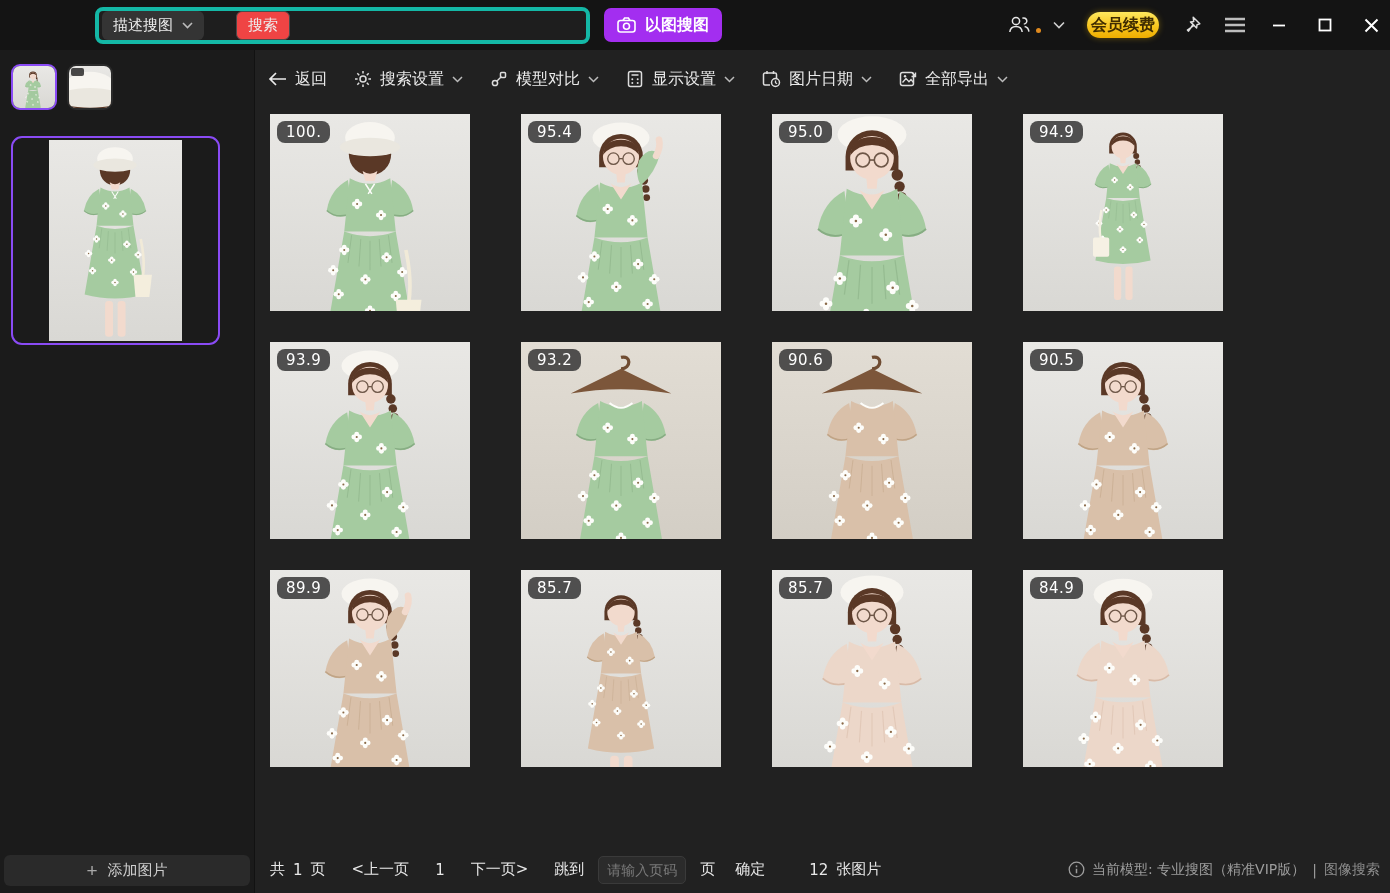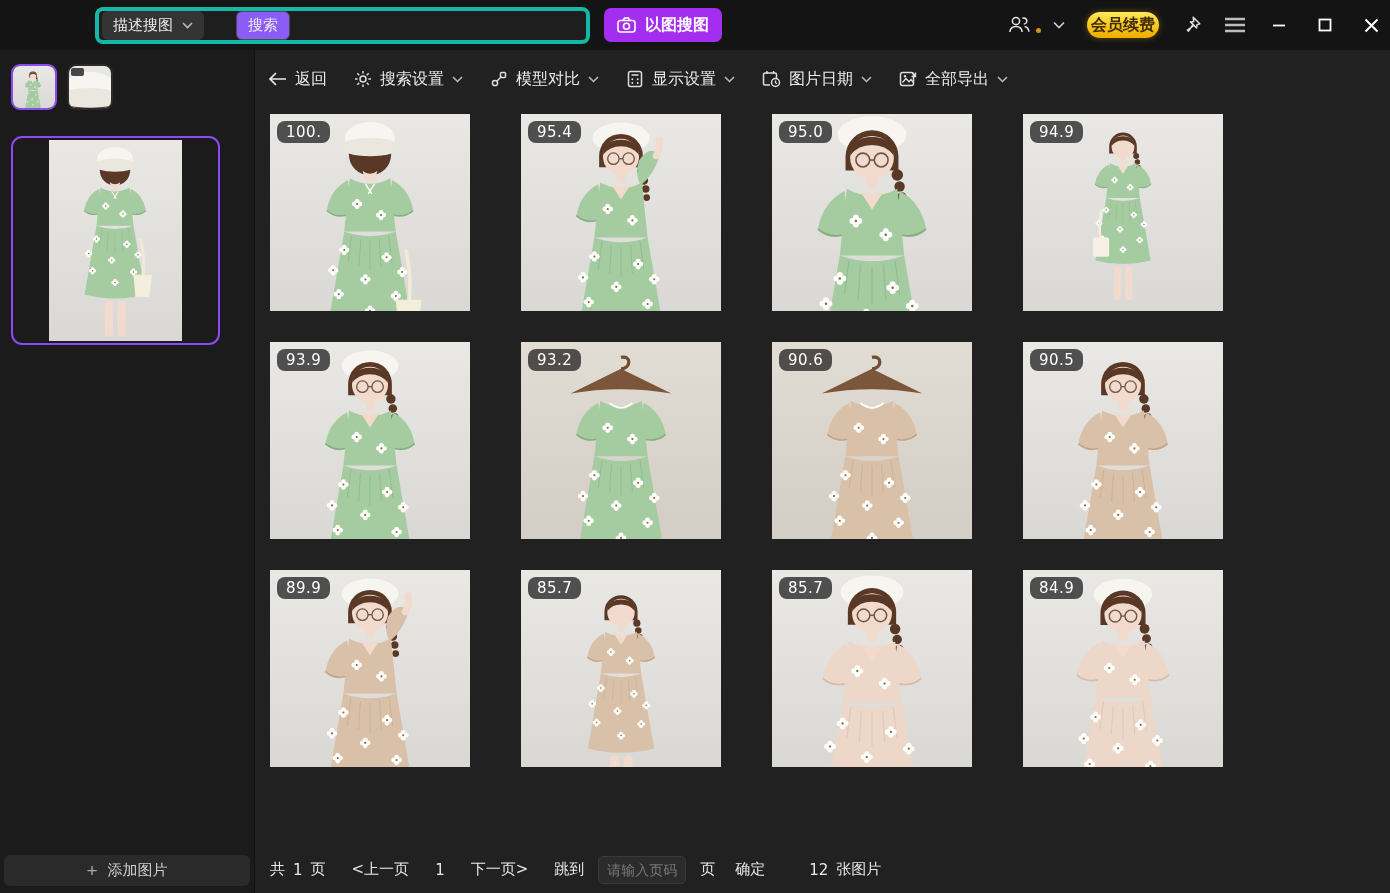--- a/index.html
+++ b/index.html
@@ -20,21 +20,21 @@
     border:2px solid #fff; border-radius:5px; right:-6px; bottom:-2px; transform:rotate(38deg); }
   .logo-text { color:#fff; font-size:26px; font-weight:bold; letter-spacing:3px; margin-left:10px;
     font-family:"DejaVu Serif","Liberation Serif",serif; font-style:italic; }
 
   .searchbox { margin-left:95px; width:495px; height:37px; background:#1e1e1e;
     border:4px solid #14b8a6; border-radius:8px; display:flex; align-items:center; padding:3px;gap:32px; }
   .mode-btn { height:29px; background:#343434; border-radius:6px; padding:0 11px; color:#ececec;
     font-size:15px; display:flex; align-items:center; gap:9px; cursor:pointer; border:none; }
   .search-input { flex:1; height:29px; background:transparent; border:none; outline:none;
     color:#fff; font-size:15px; padding:0 13px; }
-  .search-btn { height:29px; background:#8b5cf6; border:1px solid #4b4b4b; border-radius:6px;
+  .search-btn { height:29px; background:#ef4444; border:1px solid #4b4b4b; border-radius:6px;
     color:#ececec; font-size:15px; padding:0 11px; cursor:pointer; }
 
   .img-search-btn { margin-left:14px; height:34px; background:#a32ef0; border:none; border-radius:7px;
     color:#fff; font-size:16px; font-weight:bold; display:flex; align-items:center; gap:9px;
     padding:0 13px; cursor:pointer; }
 
   .right-cluster { margin-left:auto; display:flex; align-items:center; margin-right:6px; }
   .user-wrap { position:relative; display:flex; align-items:center; }
   .user-dot { width:5px; height:5px; border-radius:50%; background:#e08a1e; margin:10px 0 0 4px; }
   .chev-sm { margin-left:12px; }
@@ -1748,14 +1748,23 @@
     <span class="tk gap lk">1</span>
     <span class="tk gap lk">下一页&gt;</span>
     <span class="tk">跳到</span>
     <input class="page-input" type="text" placeholder="请输入页码" style="">
     <span class="tk" style="margin-right:20px">页</span>
     <span class="tk lk" style="margin-right:44px">确定</span>
     <span class="tk" style="margin-right:8px">12</span>
     <span class="tk">张图片</span>
   </div>
 
+  <div class="status">
+    <svg width="17" height="17" viewBox="0 0 17 17">
+      <circle cx="8.5" cy="8.5" r="7.3" fill="none" stroke="#9d9d9d" stroke-width="1.3"></circle>
+      <path d="M8.5 4.6v1.6M8.5 7.8v4.4" stroke="#9d9d9d" stroke-width="1.5"></path>
+    </svg>
+    <span>当前模型: 专业搜图（精准VIP版）</span>
+    <span>|</span>
+    <span class="mode2">图像搜索</span>
+  </div>
 
 </div>
 
 </body></html>

